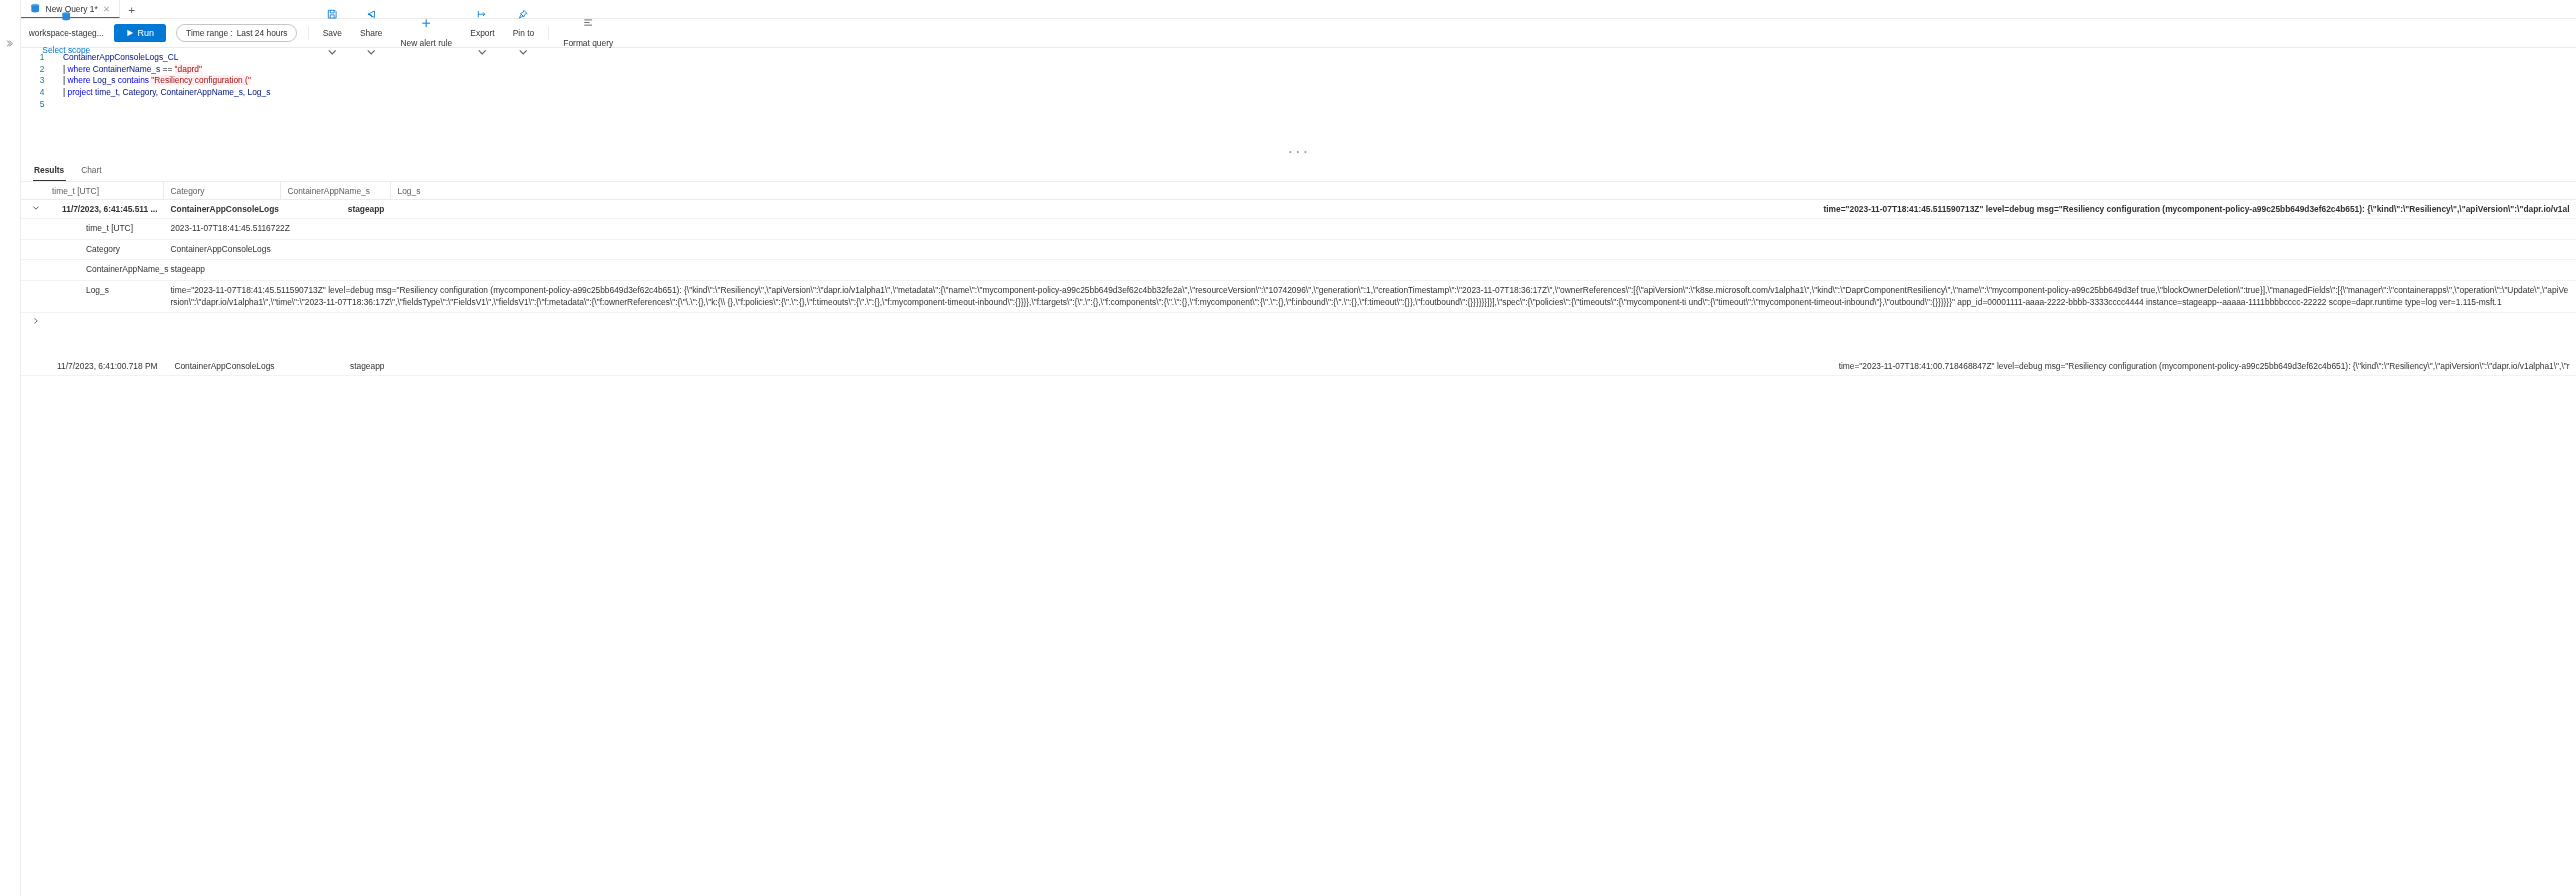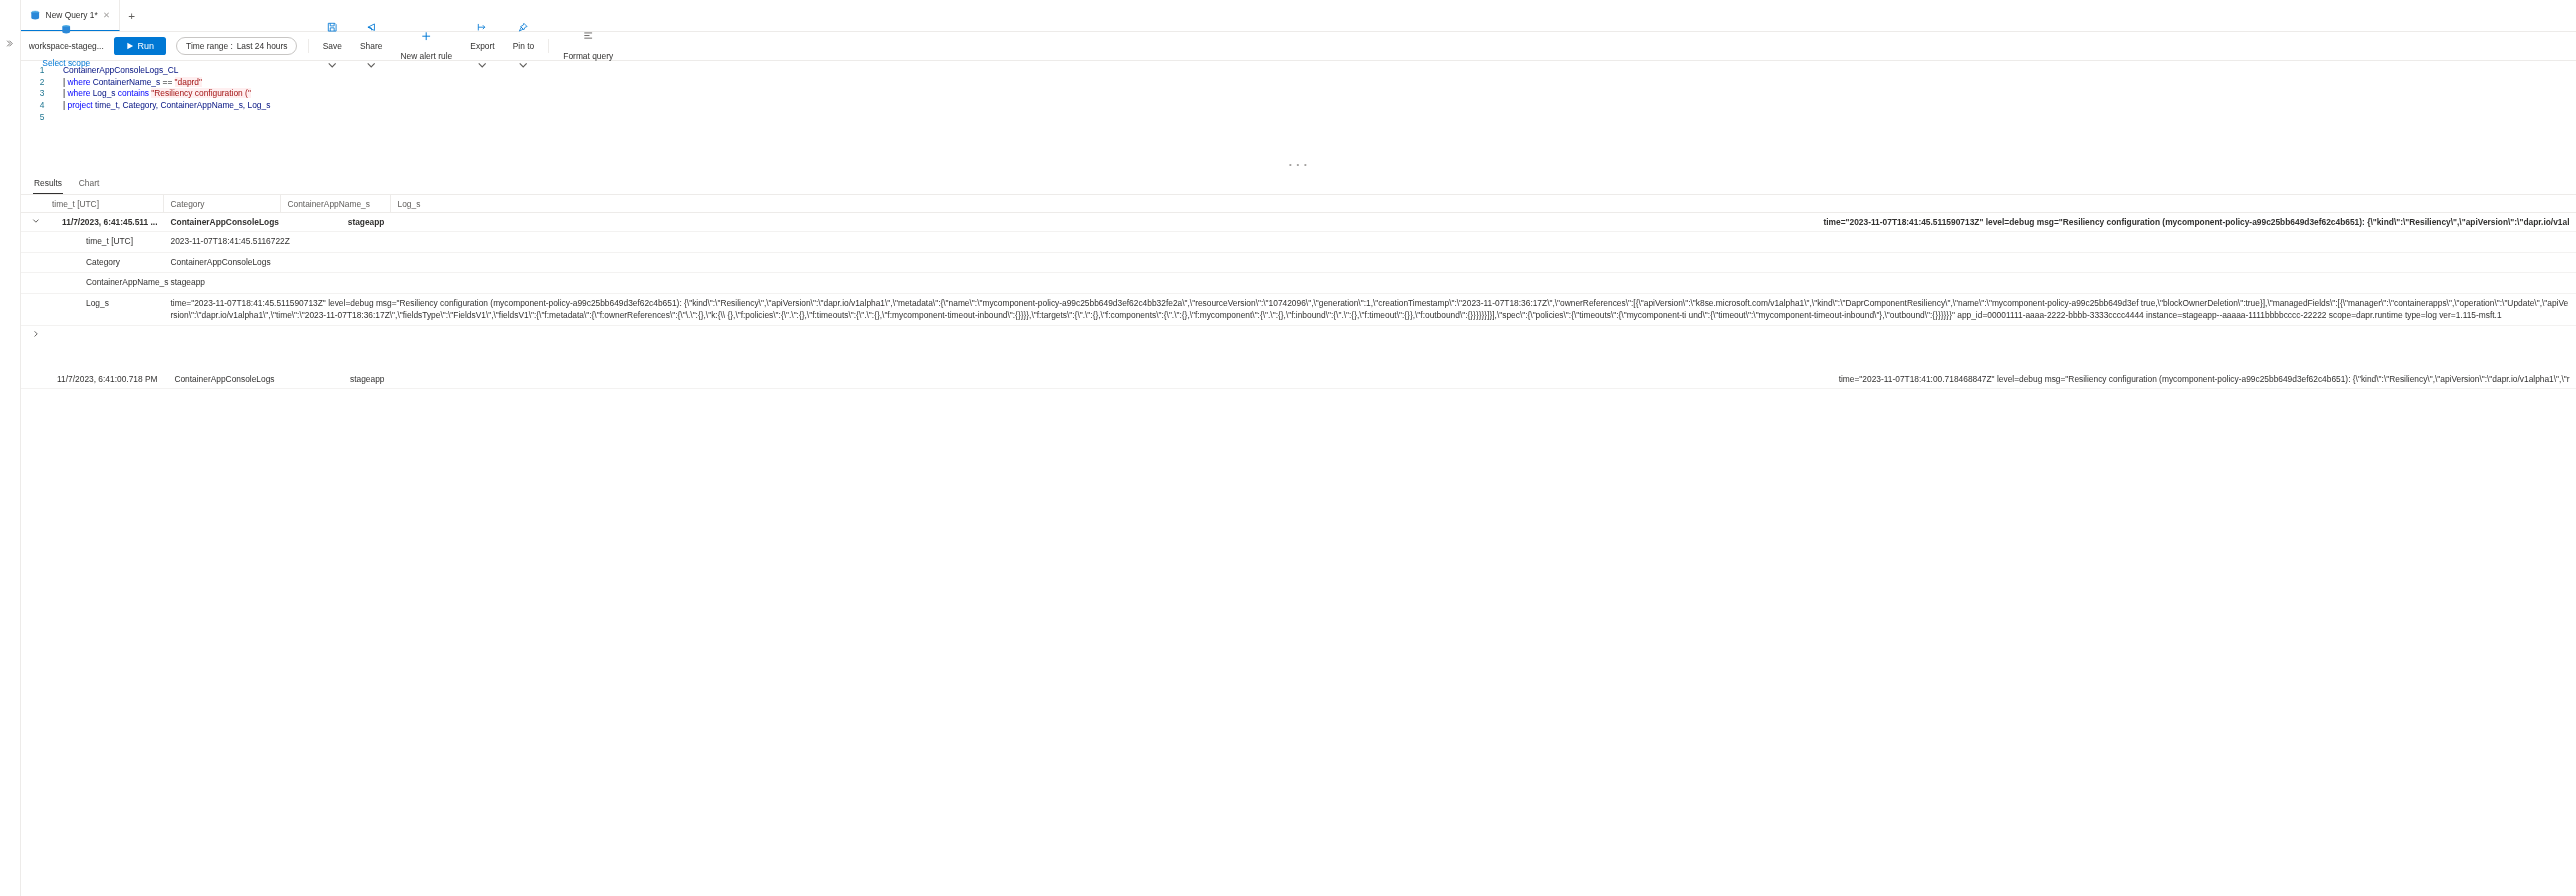--- a/index.html
+++ b/index.html
@@ -3,21 +3,21 @@
 <meta charset="utf-8">
 <style>
   * { box-sizing: border-box; margin: 0; padding: 0; font-family: "Segoe UI", Arial, sans-serif; }
   body { font-size: 8.4px; color: #323130; background: #fff; }
   .app { display: flex; height: 100vh; }
   .collapse-bar { width: 21px; border-right: 0.6px solid #edebe9; display: flex; align-items: flex-start; justify-content: center; padding-top: 39px; }
   .collapse-bar svg { width: 9px; height: 9px; }
   .main { flex: 1; display: flex; flex-direction: column; min-width: 0; }
 
   
-  .tab-strip { display: flex; align-items: center; height: 32px; border-bottom: 0.6px solid #edebe9; }
+  .tab-strip { display: flex; align-items: center; height: 19px; border-bottom: 0.6px solid #edebe9; }
   .tab { display: flex; align-items: center; gap: 5.2px; padding: 0 9px; height: 100%; border-right: 0.6px solid #edebe9; cursor: pointer; }
   .tab.active { border-bottom: 1.3px solid #0078d4; }
   .tab .close { color: #a19f9d; font-size: 8.4px; }
   .tab-plus { width: 23.4px; display: flex; align-items: center; justify-content: center; color: #605e5c; font-size: 11.7px; cursor: pointer; }
   .azure-icon { width: 10.4px; height: 10.4px; }
 
   
   .toolbar { display: flex; align-items: center; gap: 10.4px; height: 29px; padding: 0 7.8px; border-bottom: 0.6px solid #edebe9; }
   .scope { display: flex; align-items: center; gap: 6.5px; flex-direction: column; }
   .scope .label { max-width: 84px; overflow: hidden; text-overflow: ellipsis; white-space: nowrap; }
@@ -40,21 +40,21 @@
   .str { color: #a31515; background: #ffeff0; }
   .col { color: #001080; }
   .pipe { color: #000; }
   .op { color: #000; }
 
   .drag-handle { height: 13px; display: flex; align-items: center; justify-content: center; color: #a19f9d; font-size: 7.8px; letter-spacing: 1.3px; }
 
   
   .results-tabs { display: flex; gap: 14.3px; padding: 0 11.7px; border-bottom: 0.6px solid #edebe9; }
   .results-tab { padding: 6.5px 1.3px 5.2px; cursor: pointer; color: #605e5c; }
-  .results-tab.active { color: #323130; font-weight: 400; border-bottom: 1.3px solid #323130; }
+  .results-tab.active { color: #323130; font-weight: 700; border-bottom: 1.3px solid #323130; }
 
   
   .results { flex: 1; overflow: auto; }
   .header-row { display: flex; border-bottom: 0.6px solid #edebe9; }
   .hcol { padding: 3.9px 6.5px; font-weight: 400; color: #605e5c; border-right: 0.6px solid #edebe9; flex-shrink: 0; }
   .hcol.c1 { width: 143px; padding-left: 31px; }
   .hcol.c2 { width: 117px; }
   .hcol.c3 { width: 110px; }
   .hcol.c4 { flex: 1; border-right: none; }
 

